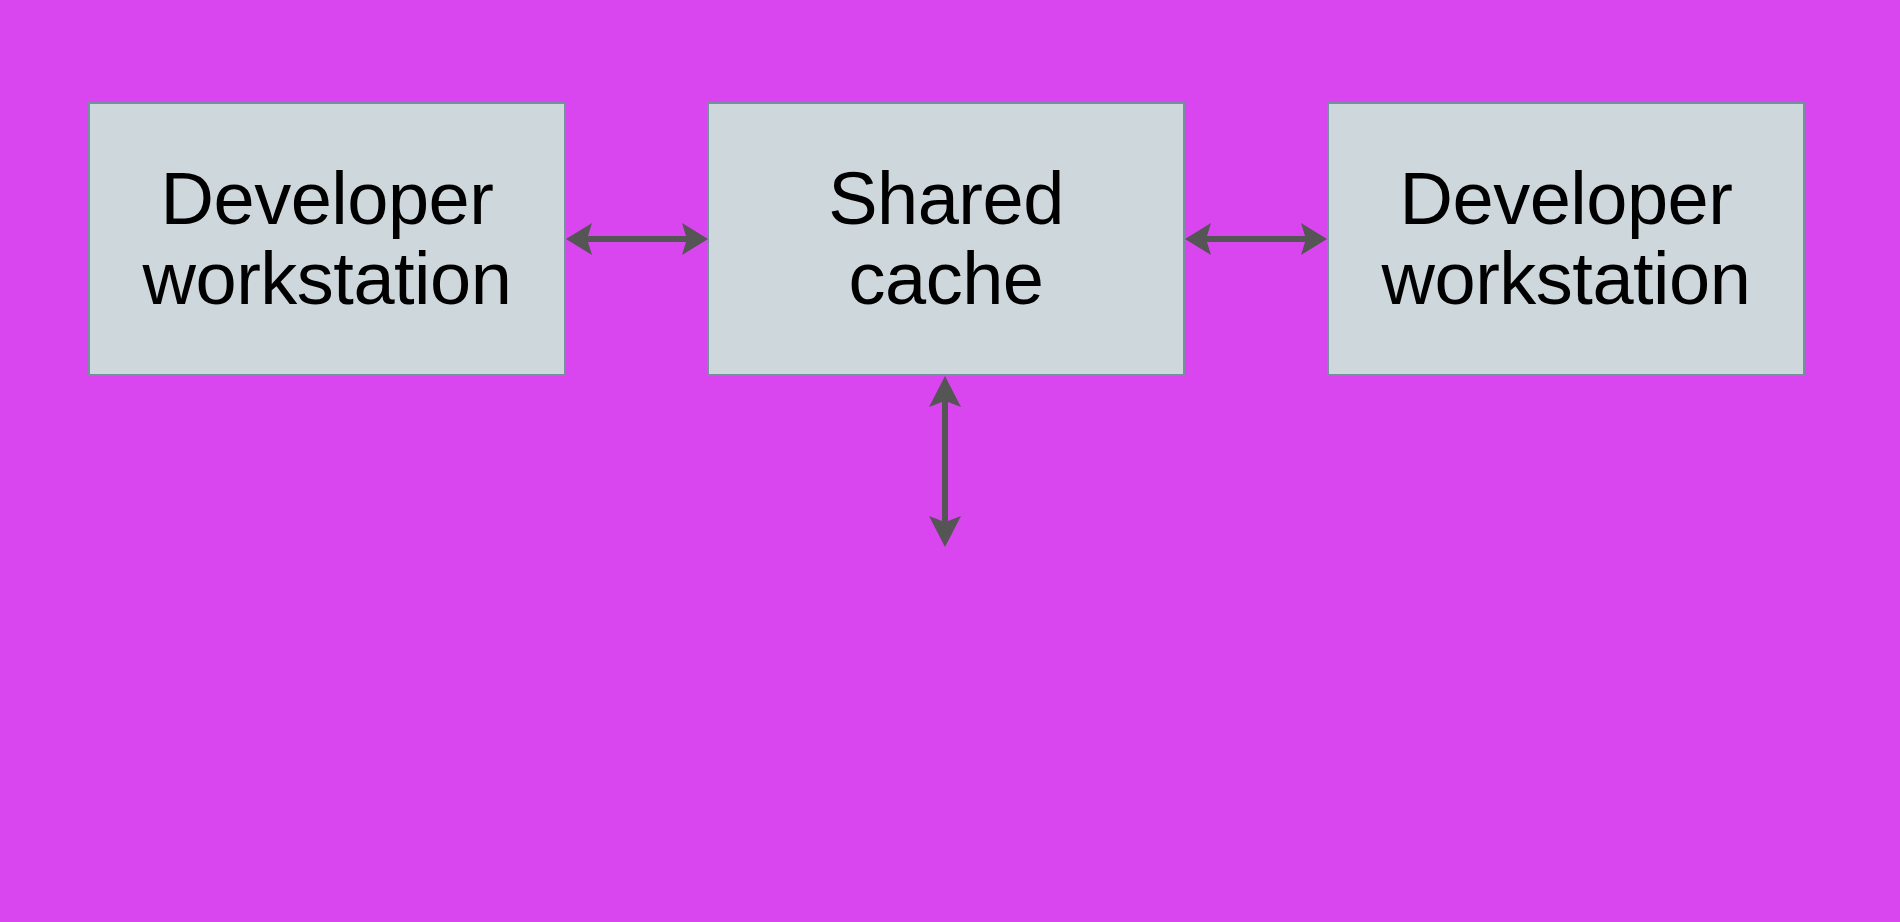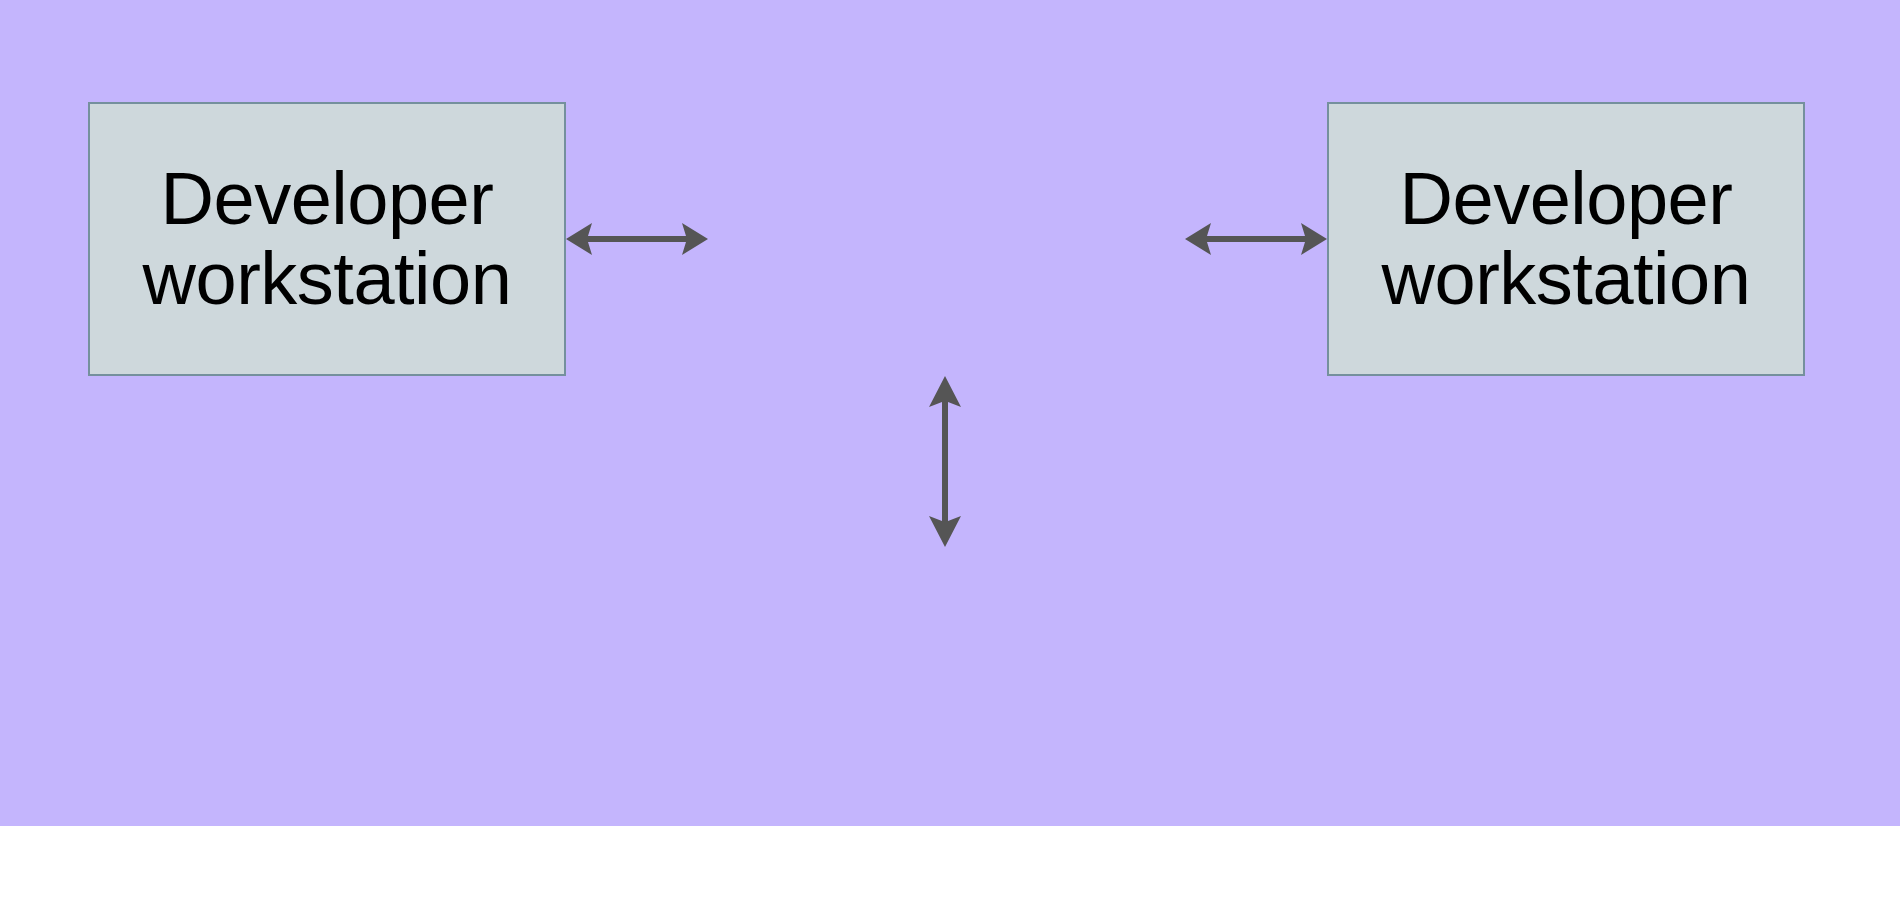--- a/index.html
+++ b/index.html
@@ -7,22 +7,22 @@
     margin: 0;
     padding: 0;
     background: #ffffff;
   }
   body {
     font-family: "Liberation Sans", sans-serif;
   }
   #canvas {
     position: relative;
     width: 1900px;
-    height: 826px;
-    background: #c4b5fd;
+    height: 922px;
+    background: #d946ef;
     overflow: hidden;
   }
   .node {
     position: absolute;
     box-sizing: border-box;
     background: #ced8dc;
     border: 2px solid #75909d;
     display: flex;
     align-items: center;
     justify-content: center;
@@ -54,20 +54,24 @@
 </head>
 <body>
 
 <div id="canvas">
 
   <div class="node" id="node-dev-left">
     <span class="node-label">Developer
 workstation</span>
   </div>
 
+  <div class="node" id="node-cache">
+    <span class="node-label">Shared
+cache</span>
+  </div>
 
   <div class="node" id="node-dev-right">
     <span class="node-label">Developer
 workstation</span>
   </div>
 
 
   <svg class="connector" id="conn-left-cache" viewBox="0 0 142 50">
     <path d="M 0 25 L 26 9 L 22 22 L 120 22 L 116 9 L 142 25 L 116 41 L 120 28 L 22 28 L 26 41 Z" fill="#555555"></path>
   </svg>

